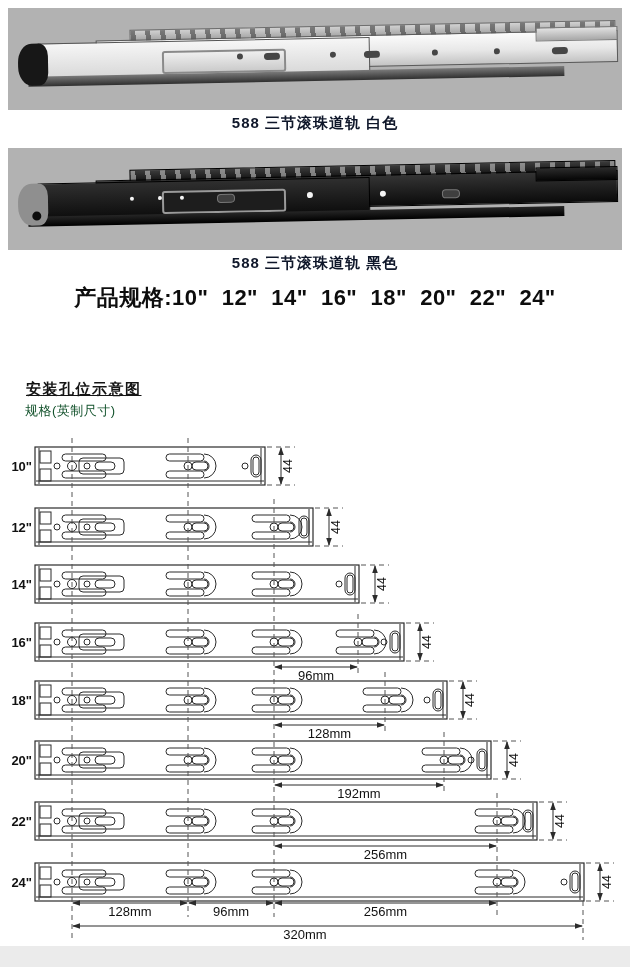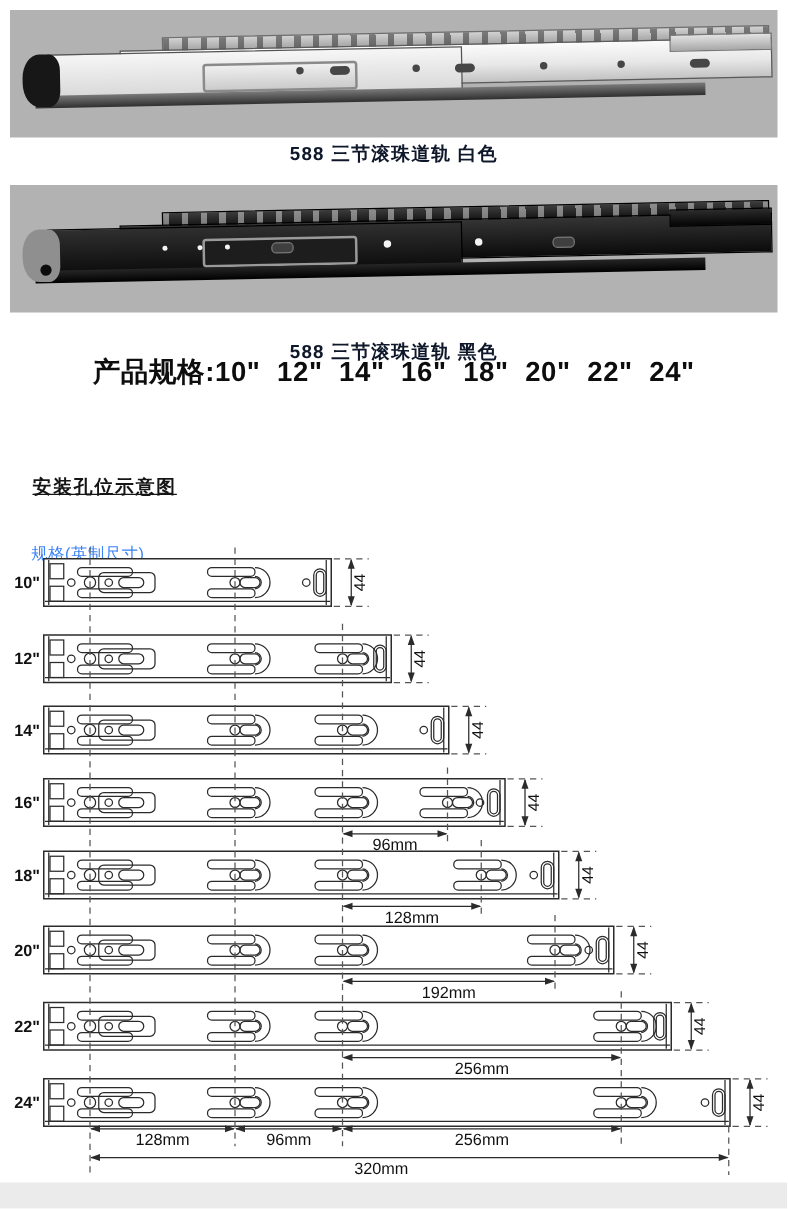--- a/index.html
+++ b/index.html
@@ -35,25 +35,25 @@
   .slide-black .s-low{background:linear-gradient(#262626,#000);}
   .slide-black .s-cap{background:#8f8f8f;}
   .slide-black .s-capdot{position:absolute;left:14px;top:28px;width:9px;height:9px;border-radius:50%;background:#0c0c0c;}
   .slide-black .s-tip{background:linear-gradient(#2c2c2c,#050505);border-color:#000;}
   .slide-black .h{background:#f4f4f4;}
   .slide-black .h.sm{width:4px;height:4px;top:27px;}
   .slide-black .hs{background:#3f3f3f;border:1px solid #777;}
   
   .caption{position:absolute;left:0;width:630px;text-align:center;font-size:15px;font-weight:bold;
            letter-spacing:1px;color:#0f172a;}
-  .cap-1{top:114px;} .cap-2{top:254px;margin-top:18px;}
+  .cap-1{top:114px;} .cap-2{top:254px;}
   .spec{position:absolute;left:0;top:283px;width:630px;text-align:center;font-size:22px;
         font-weight:bold;color:#0d0d0d;white-space:pre;letter-spacing:.5px;}
   .dg-title{position:absolute;left:26px;top:380px;font-size:15px;font-weight:bold;letter-spacing:1.5px;color:#151515;text-decoration:underline;}
-  .dg-sub{position:absolute;left:25px;top:402px;font-size:13px;color:#3b82f6;letter-spacing:.5px;margin-top:32px;}
+  .dg-sub{position:absolute;left:25px;top:402px;font-size:13px;color:#14532d;letter-spacing:.5px;}
   
   .diag{position:absolute;left:0;top:430px;}
   .ln{fill:none;stroke:#2b2b2b;stroke-width:1;}
   .lnw{fill:#fff;stroke:#2b2b2b;stroke-width:1.2;}
   .dash{fill:none;stroke:#555;stroke-width:1;stroke-dasharray:5 4;}
   .arr{fill:#2b2b2b;stroke:none;}
   text{font-family:"Liberation Sans",sans-serif;fill:#111;}
   .t13{font-size:13px;} .t13b{font-size:13px;font-weight:bold;} .t12{font-size:12.5px;}
   .footer-band{position:absolute;left:0;top:946px;width:630px;height:21px;background:#ebebeb;}
 </style>

